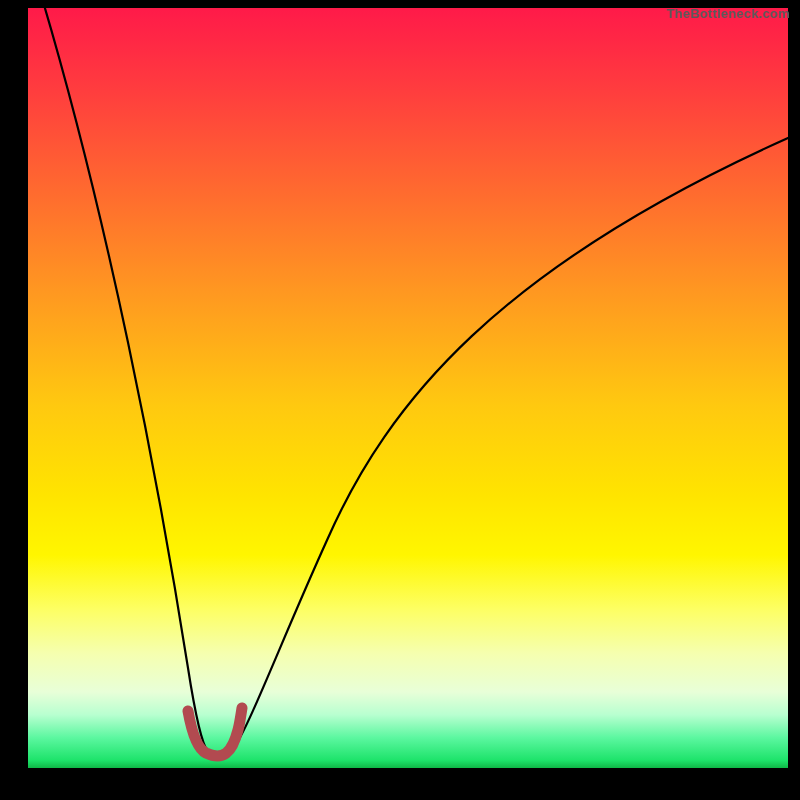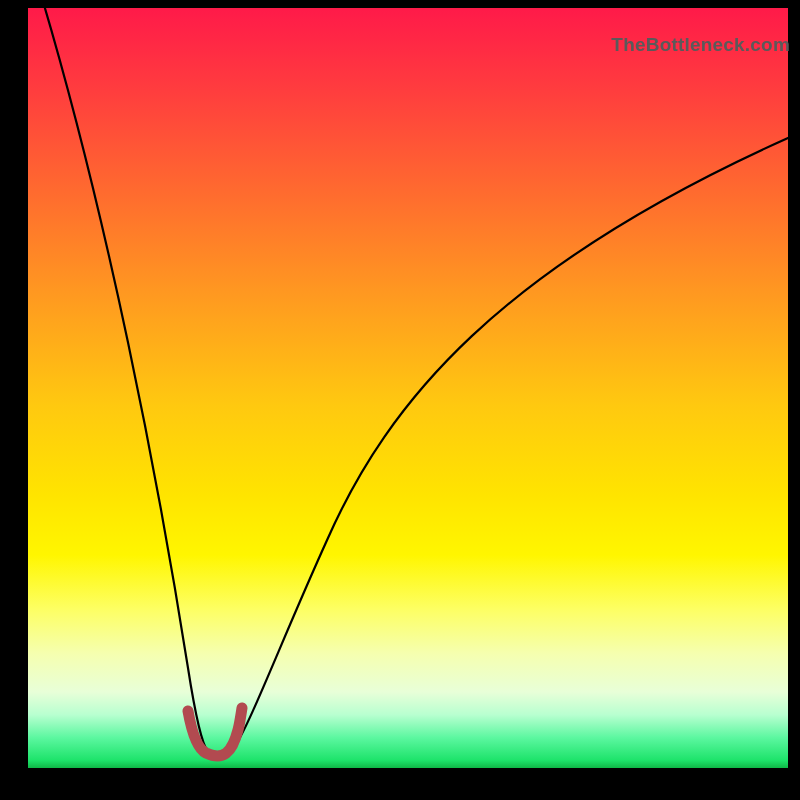--- a/index.html
+++ b/index.html
@@ -32,25 +32,24 @@
       #5cf7a0 96%,
       #1de36a 99%,
       #0fb847 100%
     );
   }
   .attribution {
     position: absolute;
     top: 6px;
     right: 10px;
     color: #5a5a5a;
-    font-size: 19px;
+    font-size: 13px;
     font-weight: 600;
     letter-spacing: 0.2px;
     user-select: none;
-    margin-top: 28px;
   }
   svg.curve {
     position: absolute;
     left: 0;
     top: 0;
     width: 760px;
     height: 760px;
     overflow: visible;
   }
 </style>

